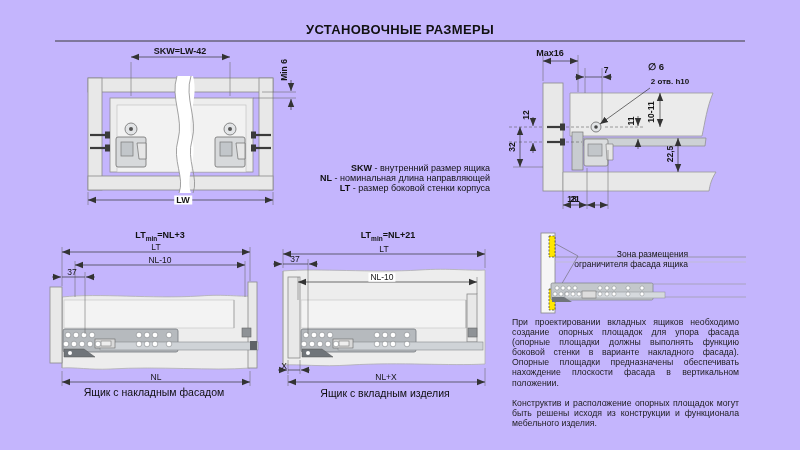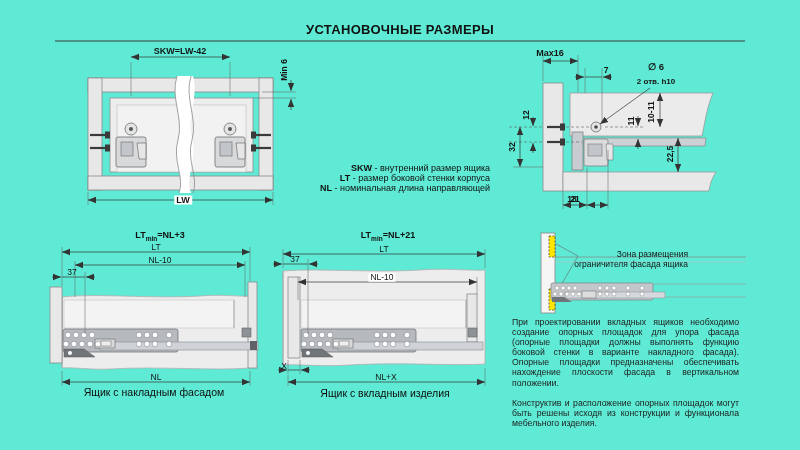--- a/index.html
+++ b/index.html
@@ -1,16 +1,16 @@
 <!DOCTYPE html>
 <html><head>
 <meta charset="utf-8">
 <style>
   html,body{margin:0;padding:0;background:#fff;}
-  .page{position:relative;width:800px;height:450px;background:#5eead4;overflow:hidden;
+  .page{position:relative;width:800px;height:450px;background:#c4b5fd;overflow:hidden;
         font-family:"Liberation Sans",sans-serif;color:#111;}
   .layer{position:absolute;left:0;top:0;width:800px;height:450px;}
   svg{position:absolute;left:0;top:0;}
   .page-title{position:absolute;left:400px;top:29px;transform:translate(-50%,-50%);
         font-size:13px;font-weight:bold;letter-spacing:.3px;white-space:nowrap;}
   .lbl{position:absolute;transform:translate(-50%,-50%);font-size:8.5px;font-weight:bold;
         white-space:nowrap;color:#151515;line-height:1;}
   .lbl.n{font-weight:normal;}
   .lbl.rot{transform:translate(-50%,-50%) rotate(-90deg);}
   .lbl.bg{background:#fff;padding:0 2px;}
@@ -300,33 +300,33 @@
 
     <span class="page-title">УСТАНОВОЧНЫЕ РАЗМЕРЫ</span>
 
     <span class="lbl big" style="left:180px;top:51px">SKW=LW-42</span>
     <span class="lbl rot" style="left:284px;top:70px">Min 6</span>
     <span class="lbl big bg" style="left:183px;top:200px">LW</span>
 
     <span class="lbl big" style="left:550px;top:53px">Max16</span>
     <span class="lbl" style="left:606px;top:70px">7</span>
     <span class="lbl dia" style="left:656px;top:67px">∅ 6</span>
-    <span class="lbl small" style="left:656px;top:82px">2 отв. h10</span>
+    <span class="lbl small" style="left:670px;top:82px">2 отв. h10</span>
     <span class="lbl rot" style="left:526px;top:115px">12</span>
     <span class="lbl rot" style="left:512px;top:147px">32</span>
     <span class="lbl rot" style="left:631px;top:121px">11</span>
     <span class="lbl rot" style="left:651px;top:112px">10-11</span>
     <span class="lbl rot" style="left:670px;top:154px">22,5</span>
     <span class="lbl" style="left:575px;top:199px">21</span>
     <span class="lbl" style="left:572px;top:199px">18</span>
 
     <div class="legend">
       <div><b>SKW</b> <span>- внутренний размер ящика</span></div>
+      <div><b>NL</b> <span>- номинальная длина направляющей</span></div>
       <div><b>LT</b> <span>- размер боковой стенки корпуса</span></div>
-      <div><b>NL</b> <span>- номинальная длина направляющей</span></div>
     </div>
 
     <div class="formula" style="left:160px;top:236px"><span>LT</span><sub>min</sub><span>=NL+3</span></div>
     <span class="lbl n" style="left:156px;top:247px">LT</span>
     <span class="lbl n" style="left:160px;top:260px">NL-10</span>
     <span class="lbl n" style="left:72px;top:272px">37</span>
     <span class="lbl n" style="left:156px;top:377px">NL</span>
     <span class="caption" style="left:154px;top:392px">Ящик с накладным фасадом</span>
 
     <div class="formula" style="left:388px;top:236px"><span>LT</span><sub>min</sub><span>=NL+21</span></div>

